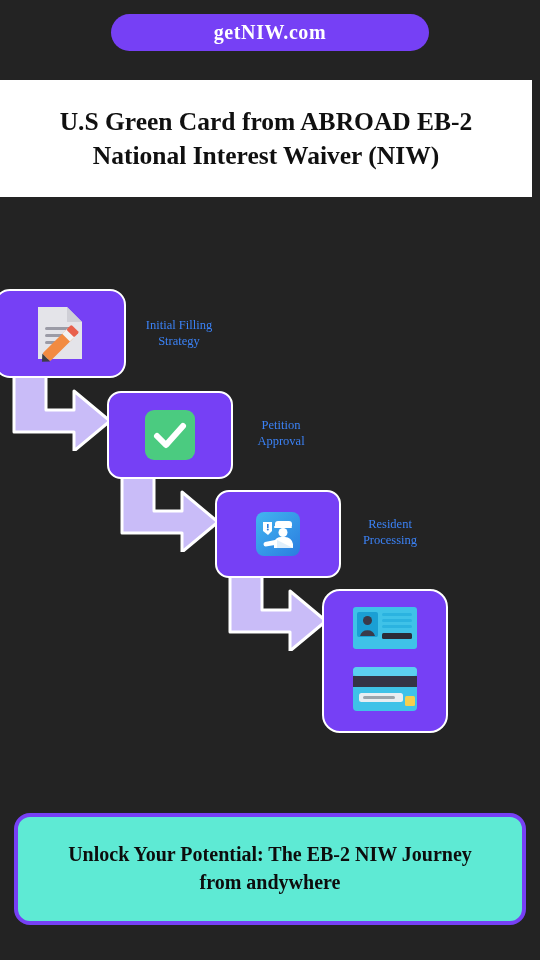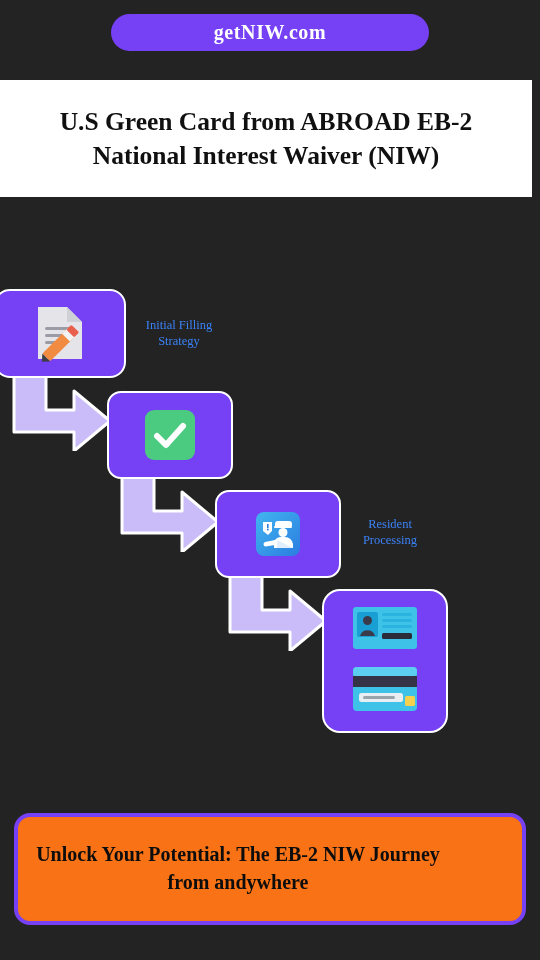--- a/index.html
+++ b/index.html
@@ -106,27 +106,27 @@
   }
   .arrow.a1 { left: 12px;  top: 176px; width: 100px; height: 78px; }
   .arrow.a2 { left: 120px; top: 277px; width: 100px; height: 78px; }
   .arrow.a3 { left: 228px; top: 376px; width: 100px; height: 78px; }
 
   
   .cta-banner {
     position: absolute;
     left: 14px; top: 813px;
     width: 512px; height: 112px;
-    background: #f97316;
+    background: #5eead4;
     border: 4px solid #7640F5;
     border-radius: 16px;
     box-sizing: border-box;
     display: flex;
     align-items: center;
-    justify-content: flex-start;
+    justify-content: center;
   }
   .cta-text {
     width: 440px;
     text-align: center;
     font-family: "Liberation Serif", serif;
     font-weight: bold;
     font-size: 20px;
     line-height: 1.38;
     color: #0d0d0d;
   }
@@ -220,20 +220,22 @@
         <rect x="3" y="62" width="64" height="9" rx="4" fill="#5CCFF0"></rect>
         <rect x="3" y="71" width="64" height="11" fill="#343446"></rect>
         <rect x="9" y="88" width="44" height="9" rx="2.5" fill="#E8EEF2"></rect>
         <rect x="13" y="91" width="32" height="3" rx="1.5" fill="#9AA4AC"></rect>
         <rect x="55" y="91" width="10" height="10" rx="1.5" fill="#F5CF4E"></rect>
       </svg>
     </div>
 
     <div class="step-label l1">Initial Filling
 Strategy</div>
+    <div class="step-label l2">Petition
+Approval</div>
     <div class="step-label l3">Resident
 Processing</div>
 
   </div>
 
   <div class="cta-banner">
     <div class="cta-text">Unlock Your Potential: The EB-2 NIW Journey from andywhere</div>
   </div>
 
 </div>

